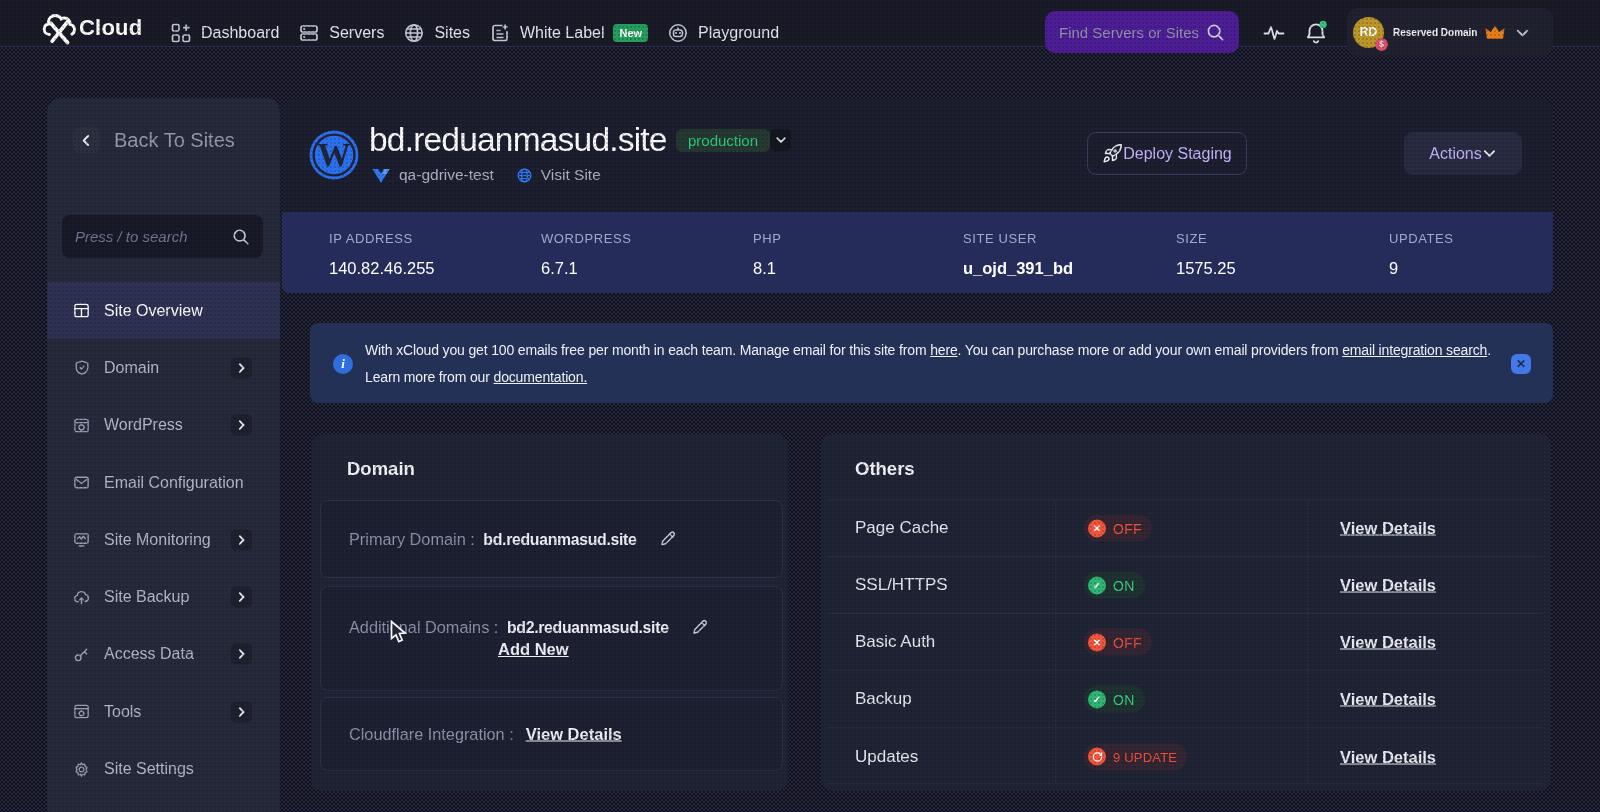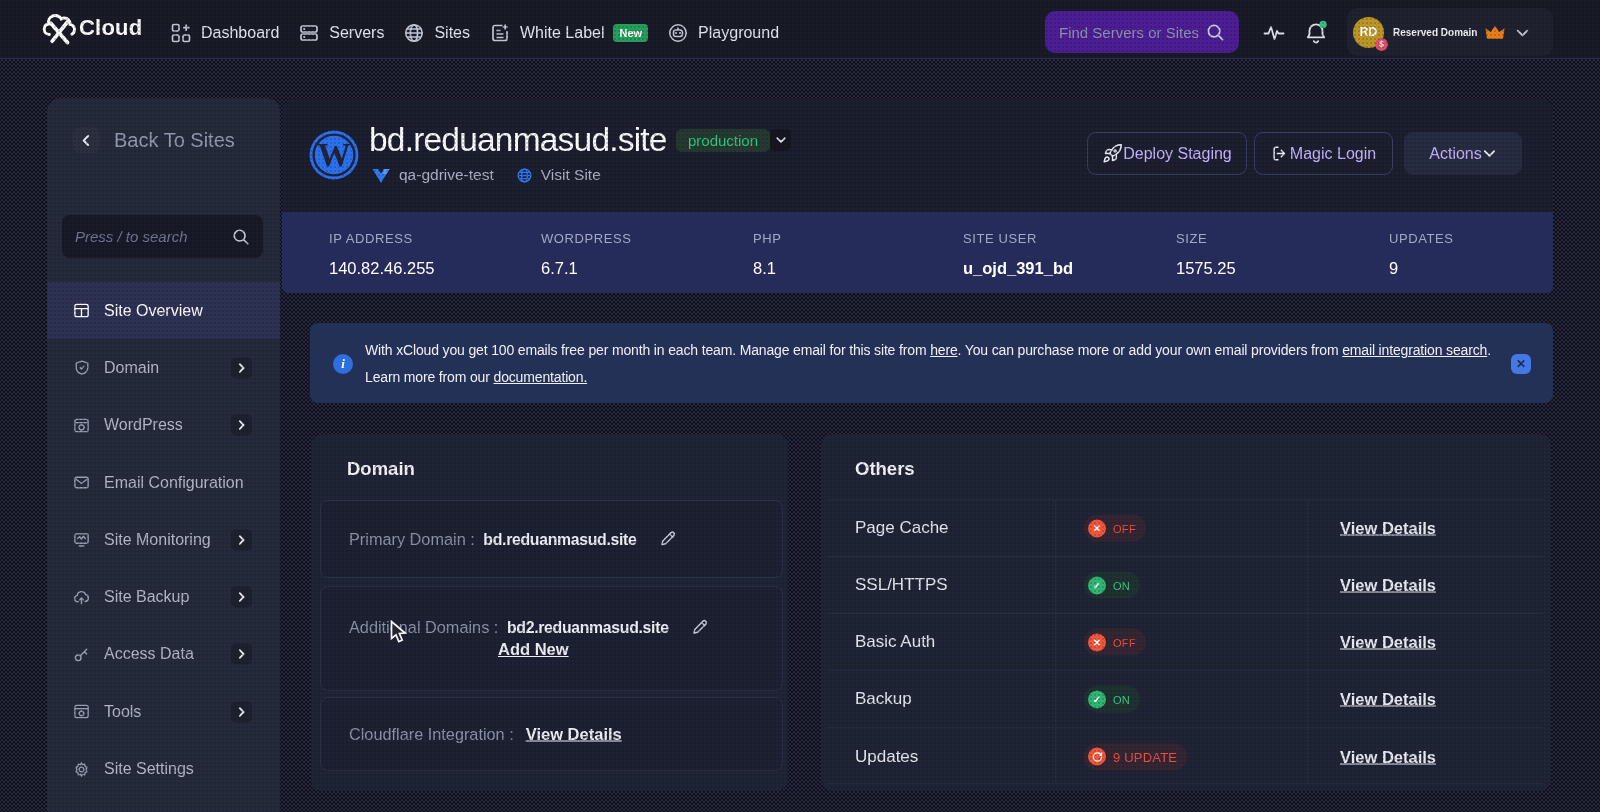--- a/index.html
+++ b/index.html
@@ -4,21 +4,21 @@
 <style>
 * { margin:0; padding:0; box-sizing:border-box; }
 html,body { width:1600px; height:812px; overflow:hidden; }
 body { font-family:"Liberation Sans", sans-serif; background:#262930; position:relative;
   background-image: radial-gradient(#0c0e28 1.05px, rgba(0,0,0,0) 1.3px), radial-gradient(#0c0e28 1.05px, rgba(0,0,0,0) 1.3px), radial-gradient(rgba(120,60,50,0.28) 0.6px, rgba(0,0,0,0) 0.9px);
   background-size:4px 4px, 4px 4px, 4px 4px; background-position:0 0, 2px 2px, 1px 3px; }
 .dots { position:absolute; inset:0; pointer-events:none; z-index:50;
   background-image: radial-gradient(rgba(10,12,46,0.85) 1px, rgba(0,0,0,0) 1.2px), radial-gradient(rgba(110,55,48,0.35) 0.6px, rgba(0,0,0,0) 0.9px);
   background-size:4px 4px, 4px 4px; background-position:1px 1px, 3px 3px; opacity:.22; }
 
-.nav { position:absolute; left:0; top:0; width:1600px; height:59px; background:#181a25; border-bottom:1px solid #2c3152;padding-left:28px; }
+.nav { position:absolute; left:0; top:0; width:1600px; height:47px; background:#181a25; border-bottom:1px solid #2c3152;padding-left:28px; }
 .nav .logo { position:absolute; left:42px; top:10px; display:flex; align-items:center; }
 .nav .logo .word { color:#fff; font-size:22px; font-weight:bold; margin-left:1px; letter-spacing:0.2px; }
 .navmenu { position:absolute; left:170px; top:0; height:65px; display:flex; align-items:center; gap:19px; }
 .nitem { display:flex; align-items:center; gap:9px; color:#e4e7f0; font-size:16px; }
 .nitem svg { display:block; }
 .badge-new { background:#23a05c; color:#fff; font-size:11px; font-weight:bold; padding:3px 6px; border-radius:4px; margin-left:0px; }
 .searchbox { position:absolute; left:1045px; top:11px; width:194px; height:42px; background:#4c1d95; border-radius:10px; display:flex; align-items:center; padding:0 14px; }
 .searchbox .ph { color:#8d93a8; font-size:15px; flex:1; }
 .topicon { position:absolute; top:0; height:65px; display:flex; align-items:center; }
 .profile { position:absolute; left:1347px; top:8px; width:206px; height:48px; background:#1f212e; border-radius:10px; display:flex; align-items:center; padding-left:6px; }
@@ -72,21 +72,21 @@
 .orow .olab { position:absolute; left:28px; top:50%; transform:translateY(-50%); color:#e6e8f0; font-size:17px; }
 .orow .vd { position:absolute; left:513px; top:50%; transform:translateY(-50%); color:#e9ebf2; font-size:16.5px; font-weight:bold; text-decoration:underline; }
 .vline1 { position:absolute; left:228px; top:0; bottom:0; width:1px; background:#282d42; }
 .vline2 { position:absolute; left:480px; top:0; bottom:0; width:1px; background:#282d42; }
 .pill { position:absolute; left:257px; top:50%; transform:translateY(-50%); height:27px; border-radius:14px; display:flex; align-items:center; padding:0 10px 0 4px; gap:7px; }
 .pill .pc { width:18px; height:18px; border-radius:50%; display:flex; align-items:center; justify-content:center; color:#fff; font-size:10px; font-weight:bold; }
 .pill.off { background:#332632; color:#f0513d; }
 .pill.off .pc { background:#f4563a; }
 .pill.on { background:#1e3230; color:#3ecb82; }
 .pill.on .pc { background:#2eb873; }
-.pill .pt { font-size:11px; letter-spacing:0.3px; }
+.pill .pt { font-size:14px; letter-spacing:0.3px; }
 </style>
 </head>
 <body>
 
 <div class="nav">
   <div class="logo">
     <svg width="36" height="36" viewBox="0 0 36 36" fill="none">
       <path d="M7.5 24.5 C4 24.5 2.2 21.8 2.2 19.2 C2.2 16.6 4 14.5 6.5 14 C6.4 13.5 6.3 13 6.3 12.4 C6.3 8.6 9.4 5.5 13.2 5.5 C15.8 5.5 18 6.8 19.2 8.9 C20.2 8.3 21.3 8 22.4 8 C25.6 8 28.2 10.6 28.2 13.8 L28.1 14.4 C30.6 15 32.5 17.2 32.5 19.8 C32.5 21.7 31.4 23.4 29.8 24.2" stroke="#fff" stroke-width="2.9" stroke-linecap="round" fill="none"></path>
       <path d="M8.8 13.2 L25.5 32.5" stroke="#fff" stroke-width="3.7" stroke-linecap="round"></path>
       <path d="M25.8 11.5 L10.2 31.2" stroke="#fff" stroke-width="3.7" stroke-linecap="round"></path>
@@ -335,27 +335,20 @@
   </div>
   <div class="hbtn" style="left:805px; width:160px;">
     <svg width="21" height="21" viewBox="0 0 24 24" fill="none" stroke="#eceef6" stroke-width="1.7" stroke-linecap="round" stroke-linejoin="round">
       <path d="M4.5 16.5c-1.5 1.26-2 5-2 5s3.74-.5 5-2c.71-.84.7-2.13-.09-2.91a2.18 2.18 0 0 0-2.91-.09z"></path>
       <path d="M12 15l-3-3a22 22 0 0 1 2-3.95A12.88 12.88 0 0 1 22 2c0 2.72-.78 7.5-6 11a22.35 22.35 0 0 1-4 2z"></path>
       <path d="M9 12H4s.55-3.03 2-4c1.62-1.08 5 0 5 0"></path>
       <path d="M12 15v5s3.03-.55 4-2c1.08-1.62 0-5 0-5"></path>
       <circle cx="15" cy="9" r="1.1"></circle>
     </svg>
     <span>Deploy Staging</span>
-  </div>
-  <div class="hbtn" style="left:972px; width:139px;">
-    <svg width="19" height="19" viewBox="0 0 24 24" fill="none" stroke="#eceef6" stroke-width="1.8" stroke-linecap="round" stroke-linejoin="round">
-      <path d="M9 4 H6 a2 2 0 0 0 -2 2 v12 a2 2 0 0 0 2 2 h3"></path>
-      <path d="M13 8 l4 4 -4 4 M17 12 H8"></path>
-    </svg>
-    <span>Magic Login</span>
   </div>
   <div class="hbtn" style="left:1122px; width:118px; background:#272b3f; border-color:#272b3f;">
     <span>Actions</span>
     <svg width="15" height="15" viewBox="0 0 16 16" fill="none" stroke="#e8eaf2" stroke-width="2" stroke-linecap="round" stroke-linejoin="round">
         <path d="M3 5.5 l5 5 5 -5"></path>
       </svg>
   </div>
   <div class="statstrip">
     <div class="stat" style="left:47px;">
         <div class="sl">IP ADDRESS</div>

